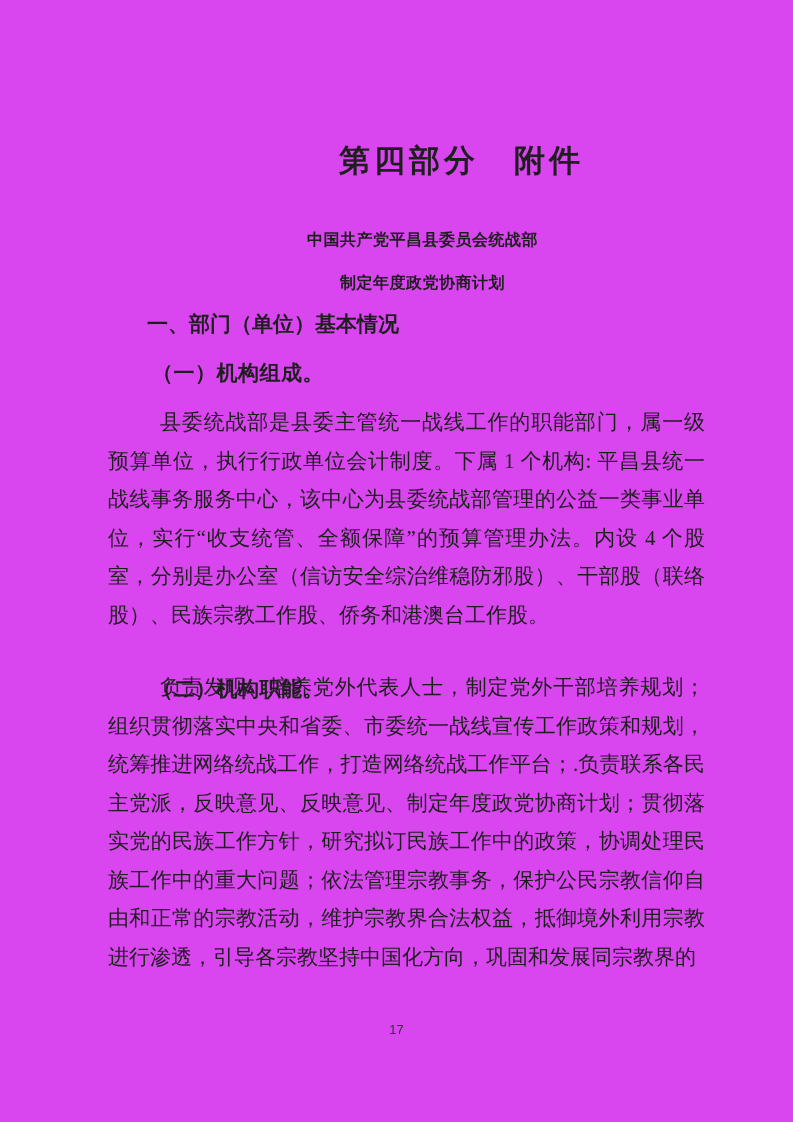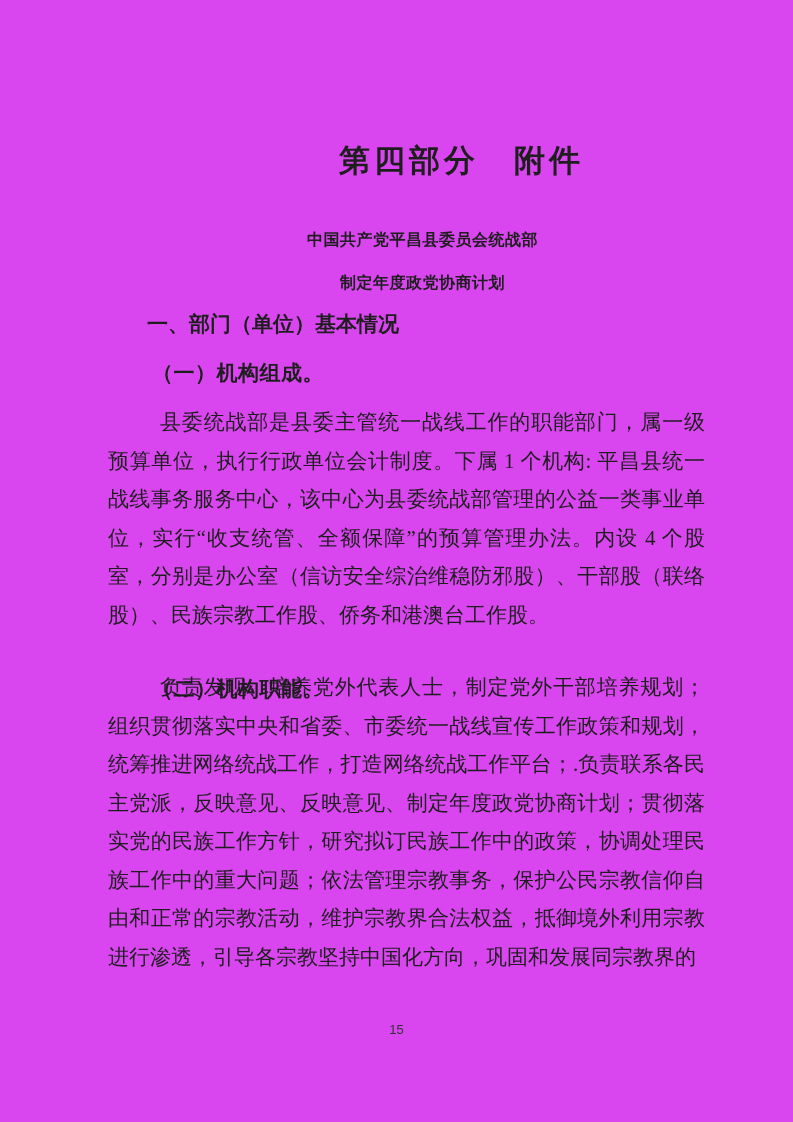--- a/index.html
+++ b/index.html
@@ -100,15 +100,15 @@
   <div class="section-heading">一、部门（单位）基本情况</div>
 
   <div class="sub-heading sub-heading-1">（一）机构组成。</div>
 
   <p class="body-paragraph paragraph-1">县委统战部是县委主管统一战线工作的职能部门，属一级预算单位，执行行政单位会计制度。下属 1 个机构: 平昌县统一战线事务服务中心，该中心为县委统战部管理的公益一类事业单位，实行“收支统管、全额保障”的预算管理办法。内设 4 个股室，分别是办公室（信访安全综治维稳防邪股）、干部股（联络股）、民族宗教工作股、侨务和港澳台工作股。</p>
 
   <div class="sub-heading sub-heading-2">（二）机构职能。</div>
 
   <p class="body-paragraph paragraph-2">负责发现、培养党外代表人士，制定党外干部培养规划；组织贯彻落实中央和省委、市委统一战线宣传工作政策和规划，统筹推进网络统战工作，打造网络统战工作平台；.负责联系各民主党派，反映意见、反映意见、制定年度政党协商计划；贯彻落实党的民族工作方针，研究拟订民族工作中的政策，协调处理民族工作中的重大问题；依法管理宗教事务，保护公民宗教信仰自由和正常的宗教活动，维护宗教界合法权益，抵御境外利用宗教进行渗透，引导各宗教坚持中国化方向，巩固和发展同宗教界的</p>
 
-  <div class="page-number">15</div>
+  <div class="page-number">17</div>
 
 </div>
 
 </body></html>

